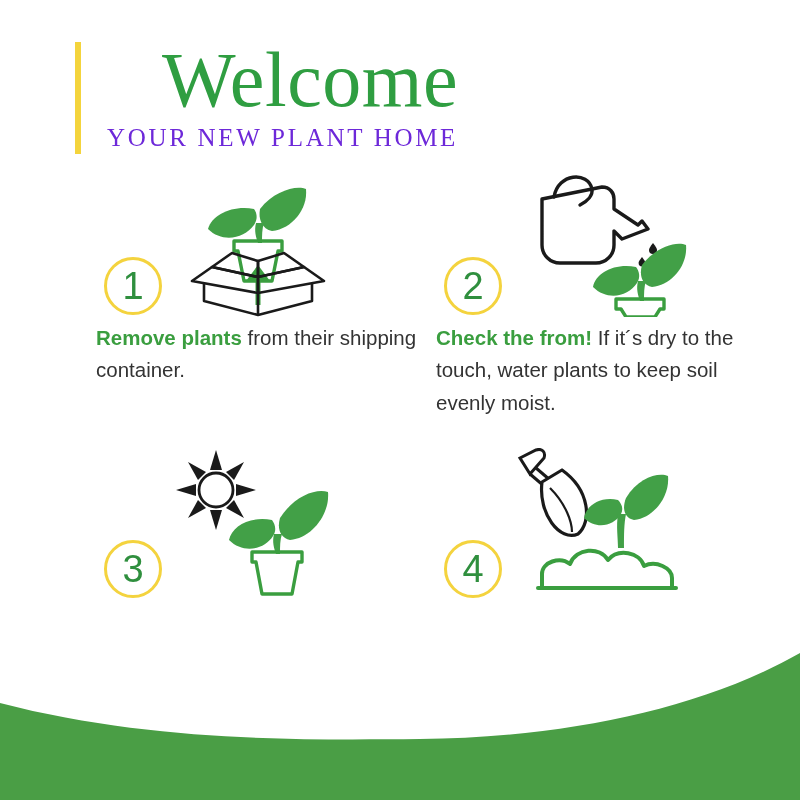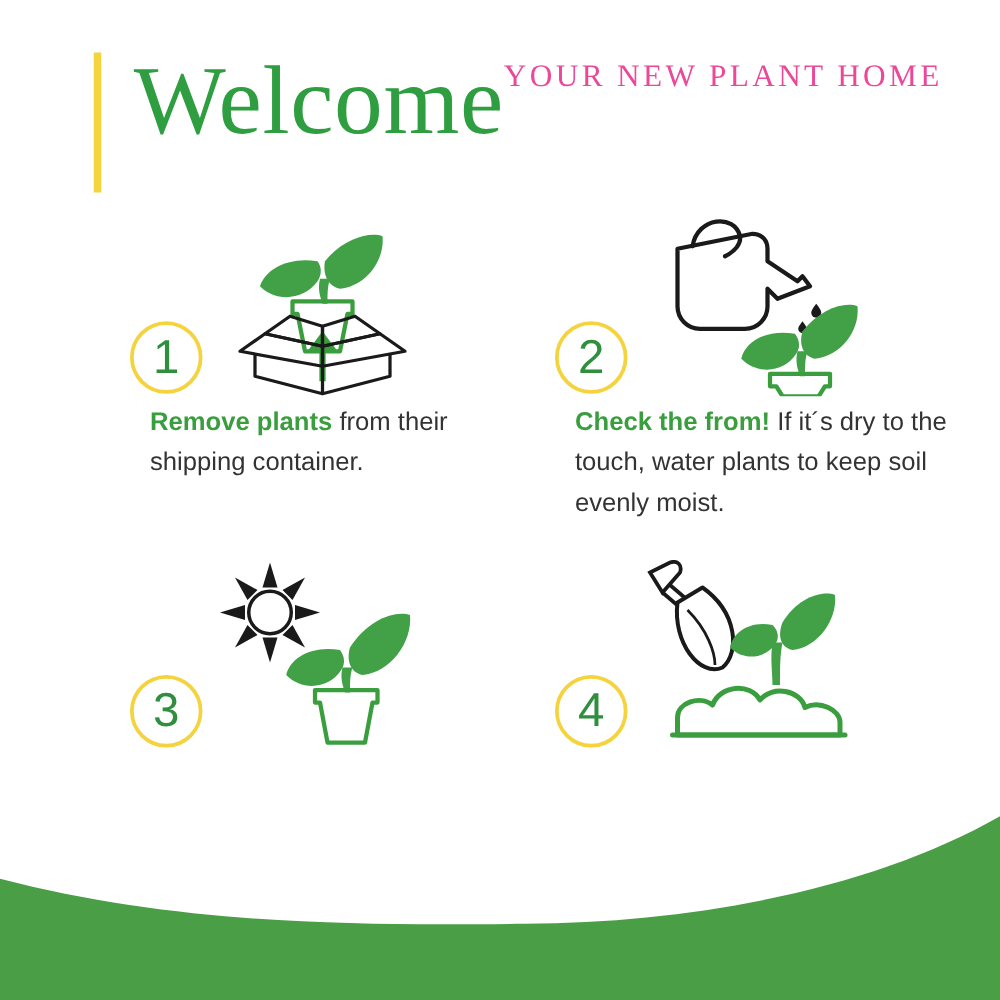--- a/index.html
+++ b/index.html
@@ -30,37 +30,38 @@
     align-items: stretch;
   }
   .header-bar {
     width: 6px;
     background: #f4d43c;
     margin-right: 26px;
     height: 112px;
   }
   .header-text {
     display: flex;
-    flex-direction: row;
+    flex-direction: column;
     justify-content: flex-start;
+    align-items: flex-end;
   }
   .welcome-title {
     font-family: "Liberation Serif", serif;
     font-size: 78px;
     line-height: 0.98;
     color: #2f9e41;
     font-weight: 400;
     letter-spacing: 0.5px;
     margin: 0;
     padding: 0;
   }
   .welcome-sub {
     font-family: "Liberation Serif", serif;
     font-size: 25px;
-    color: #ec4899;
+    color: #6d28d9;
     letter-spacing: 2.7px;
     margin-top: 6px;
     white-space: nowrap;
   }
 
   
   .steps {
     position: absolute;
     left: 0;
     top: 165px;
@@ -99,21 +100,20 @@
   .step-art {
     position: absolute;
     left: 78px;
     top: 0;
   }
   .step-text {
     font-size: 20.5px;
     line-height: 1.58;
     color: #333333;
     margin-top: 2px;
-    margin-left: 24px;
   }
   .step-text .hl {
     color: #3a9e3f;
     font-weight: bold;
   }
 
   
   .bottom-wave {
     position: absolute;
     left: 0;

